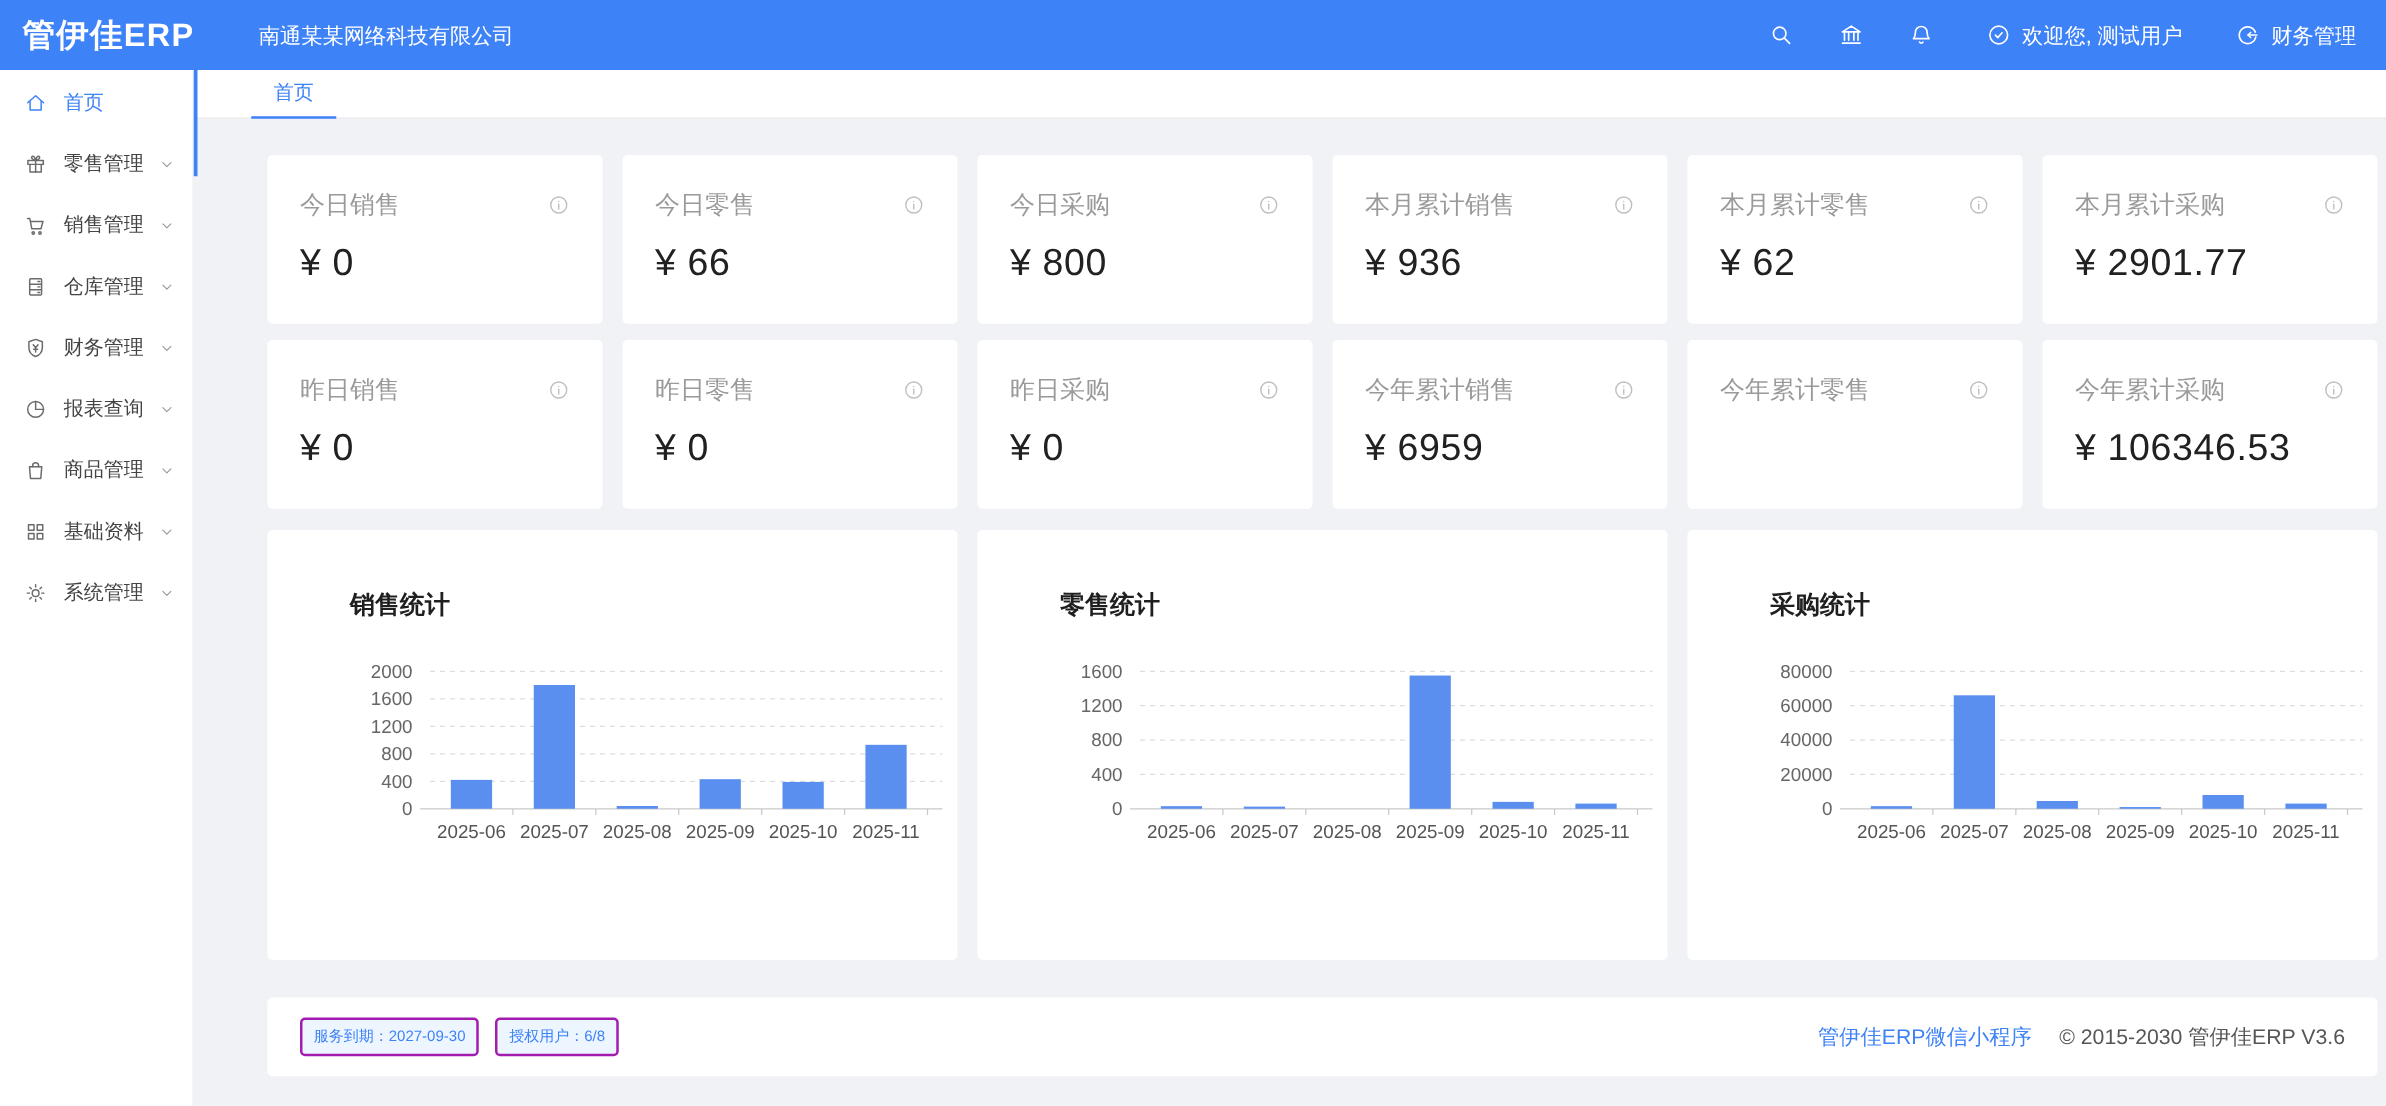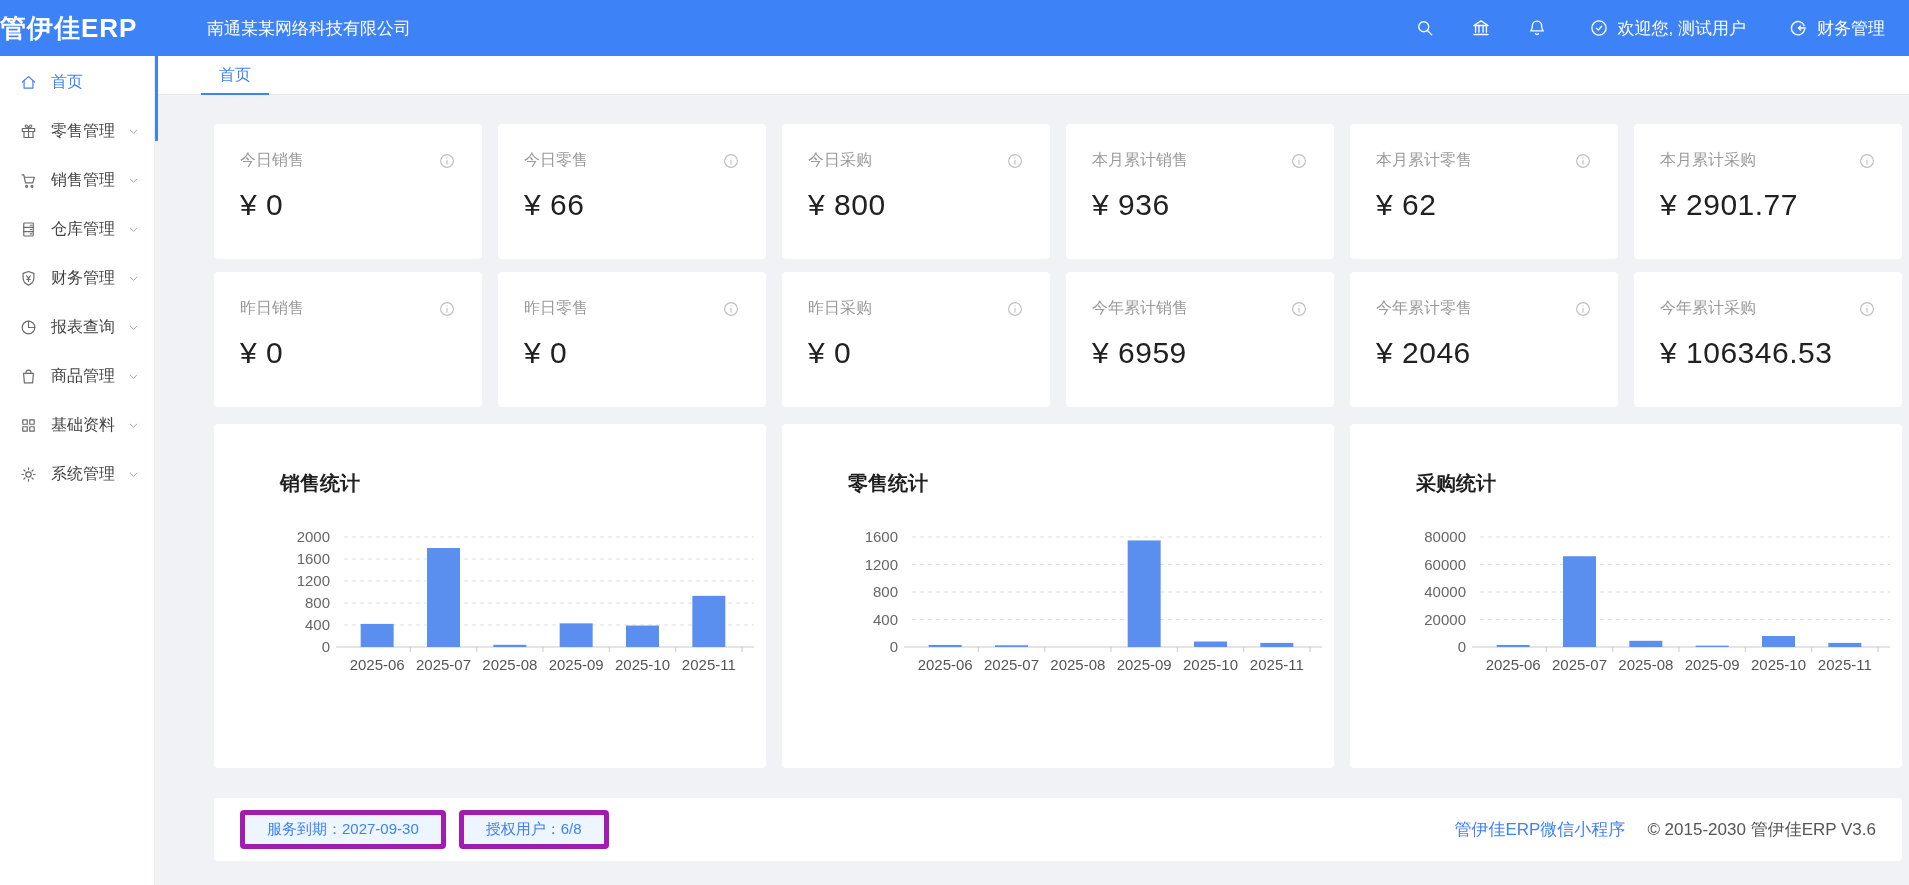--- a/index.html
+++ b/index.html
@@ -1,21 +1,21 @@
 <!DOCTYPE html>
 <html><head>
 <meta charset="utf-8">
 <style>
   * { margin:0; padding:0; box-sizing:border-box; }
   html,body { width:1909px; height:885px; overflow:hidden; }
   body { font-family:"Liberation Sans",sans-serif; background:#f0f2f5; position:relative; }
 
   
   .hdr { position:absolute; top:0; left:0; width:1909px; height:56px; background:#3e82f7; display:flex; align-items:center; color:#fff; z-index:5; }
-  .hdr .logo { width:155px; font-size:26px; font-weight:bold; letter-spacing:1px; white-space:nowrap; }
+  .hdr .logo { width:155px; padding-left:18px; font-size:26px; font-weight:bold; letter-spacing:1px; white-space:nowrap; }
   .hdr .company { font-size:17px; margin-left:52px; }
   .hdr-right { margin-left:auto; display:flex; align-items:center; padding-right:24px; }
   .hicon { display:inline-flex; width:20px; height:20px; margin-left:36px; cursor:pointer; }
   .hicon svg { width:20px; height:20px; stroke:#fff; fill:none; stroke-width:1.6; stroke-linecap:round; stroke-linejoin:round; }
   .hgroup { display:flex; align-items:center; margin-left:42px; font-size:17px; cursor:pointer; white-space:nowrap; }
   .hgroup .hicon { margin-left:0; margin-right:9px; }
 
   
   .sidebar { position:absolute; top:56px; left:0; width:155px; bottom:0; background:#fff; border-right:1px solid #ededed; padding-top:2px; z-index:4; }
   .side-item { position:relative; height:49px; display:flex; align-items:center; padding-left:19px; cursor:pointer; color:#444; }
@@ -30,33 +30,33 @@
   
   .main { position:absolute; top:56px; left:155px; right:0; bottom:0; background:#f0f2f5; }
   .tabbar { height:39px; background:#fff; border-bottom:1px solid #e8e8e8; position:relative; }
   .accent { position:absolute; left:0; top:0; width:3px; height:85px; background:#3e82f7; z-index:6; }
   .tab { display:inline-block; margin-left:46px; padding:0 18px; height:39px; line-height:37px; font-size:16px; color:#3e82f7; border-bottom:2px solid #3e82f7; cursor:pointer; }
 
   .content { padding:29px 0 0 59px; }
   .cards { width:1688px; display:grid; grid-template-columns:repeat(6,1fr); gap:13px 16px; }
   .card { background:#fff; border-radius:4px; height:135px; padding:26px 26px 0 26px; }
   .card-top { display:flex; align-items:center; justify-content:space-between; }
-  .card-label { font-size:16px; color:#9a9a9a; }
+  .card-label { font-size:20px; color:#9a9a9a; }
   .iicon { display:inline-flex; width:18px; height:18px; cursor:pointer; }
   .iicon svg { width:18px; height:18px; stroke:#bfbfbf; fill:none; stroke-width:1.5; stroke-linecap:round; }
   .card-value { margin-top:17px; font-size:30px; color:#212121; letter-spacing:0.5px; }
 
   .charts { width:1688px; display:grid; grid-template-columns:repeat(3,1fr); gap:16px; margin-top:17px; }
   .panel { background:#fff; border-radius:4px; height:344px; position:relative; }
   .panel-title { position:absolute; left:66px; top:46px; font-size:20px; font-weight:700; color:#1f1f1f; }
   .panel svg.chart { position:absolute; left:0; top:88px; }
   svg.chart text { font-family:"Liberation Sans",sans-serif; }
 
   .footerbar { width:1688px; height:63px; margin-top:30px; background:#fff; border-radius:4px; display:flex; align-items:center; padding:0 26px; }
-  .badge { font-size:15px; color:#3e82f7; background:#edf5ff; border:5px solid #a21caf; border-radius:4px; padding:5px 22px; margin-right:13px; white-space:nowrap; }
+  .badge { font-size:12px; color:#3e82f7; background:#edf5ff; border:2px solid #a21caf; border-radius:4px; padding:5px 9px; margin-right:13px; white-space:nowrap; }
   .spacer { flex:1; }
   .flink { font-size:17px; color:#3e82f7; text-decoration:none; cursor:pointer; margin-right:22px; white-space:nowrap; }
   .copyright { font-size:17px; color:#555; white-space:nowrap; }
 </style>
 </head>
 <body>
 
 <div class="hdr">
   <div class="logo">管伊佳ERP</div>
   <div class="company">南通某某网络科技有限公司</div>
@@ -383,21 +383,20 @@
   <div class="card">
     <div class="card-top">
       <span class="card-label">今年累计零售</span>
       <span class="iicon">
               <svg viewBox="0 0 24 24">
                 <circle cx="12" cy="12" r="8.5"></circle>
                 <path d="M12 8.1v.2M12 11.2v5"></path>
               </svg>
             </span>
     </div>
-    <div class="card-value">¥ 2046</div>
   </div>
 
   <div class="card">
     <div class="card-top">
       <span class="card-label">今年累计采购</span>
       <span class="iicon">
               <svg viewBox="0 0 24 24">
                 <circle cx="12" cy="12" r="8.5"></circle>
                 <path d="M12 8.1v.2M12 11.2v5"></path>
               </svg>

